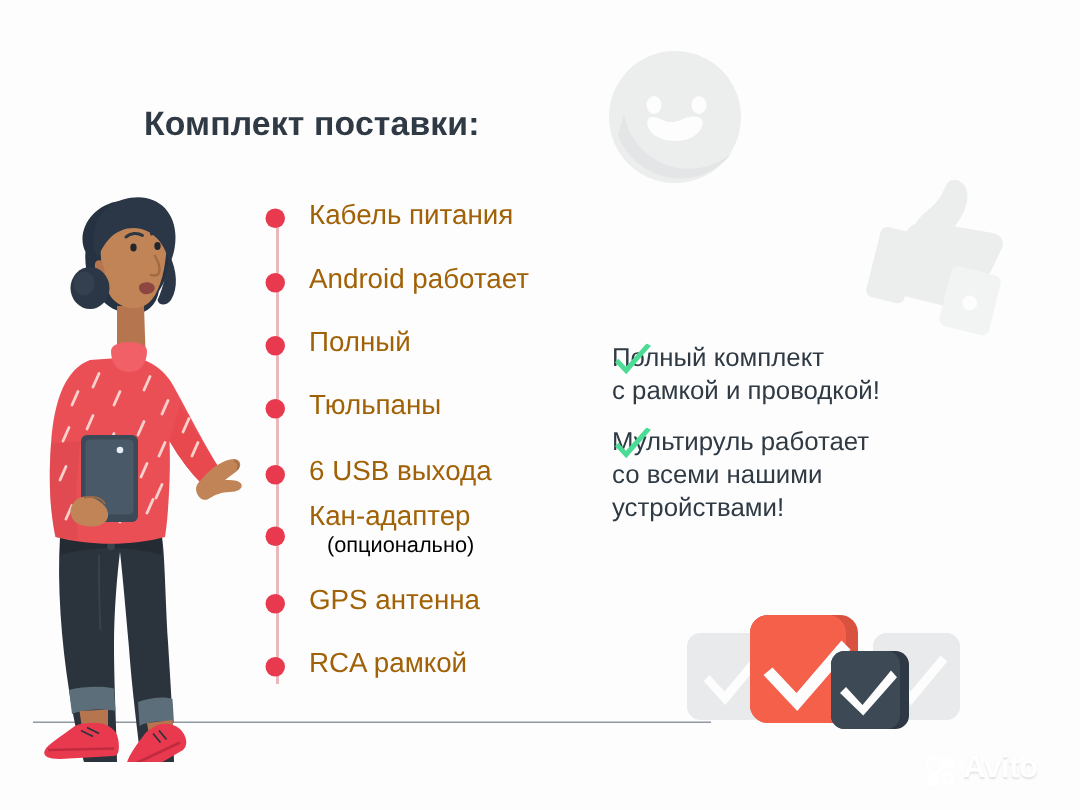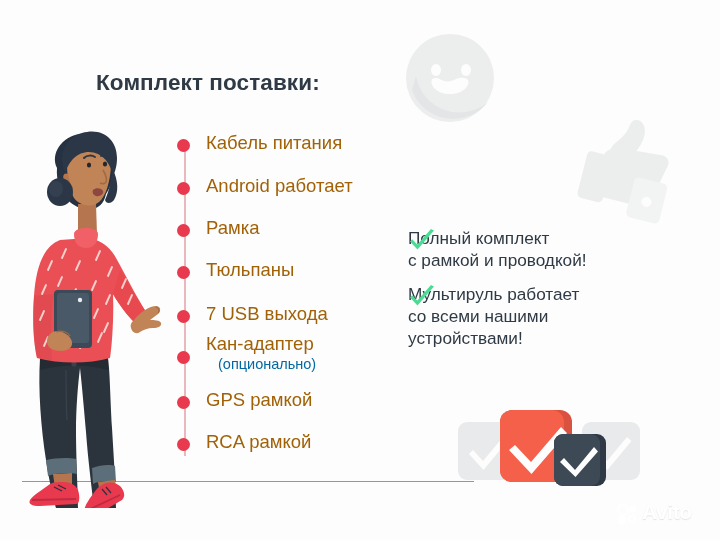--- a/index.html
+++ b/index.html
@@ -75,21 +75,21 @@
     color: #a16207;
     white-space: nowrap;
     line-height: 1.05;
   }
   .kit-sub {
     position: absolute;
     left: 42px;
     top: 9px;
     font-size: 14.5px;
     font-weight: 400;
-    color: #0369a1;
+    color: #000000;
     white-space: nowrap;
   }
 
   
   #benefits {
     position: absolute;
     left: 408px;
     top: 228px;
     width: 300px;
   }
@@ -194,42 +194,42 @@
       <span class="kit-label">Кабель питания</span>
     </div>
 
     <div class="kit-item" style="top:57px">
       <span class="kit-dot"></span>
       <span class="kit-label">Android работает</span>
     </div>
 
     <div class="kit-item" style="top:99px">
       <span class="kit-dot"></span>
-      <span class="kit-label">Рамка</span>
+      <span class="kit-label">Полный</span>
     </div>
 
     <div class="kit-item" style="top:141px">
       <span class="kit-dot"></span>
       <span class="kit-label">Тюльпаны</span>
     </div>
 
     <div class="kit-item" style="top:185px">
       <span class="kit-dot"></span>
-      <span class="kit-label">7 USB выхода</span>
+      <span class="kit-label">6 USB выхода</span>
     </div>
 
     <div class="kit-item" style="top:226px">
       <span class="kit-dot"></span>
       <span class="kit-label" style="top:-24px">Кан-адаптер</span>
       <span class="kit-sub" style="top:-2px">(опционально)</span>
     </div>
 
     <div class="kit-item" style="top:271px">
       <span class="kit-dot"></span>
-      <span class="kit-label">GPS рамкой</span>
+      <span class="kit-label">GPS антенна</span>
     </div>
 
     <div class="kit-item" style="top:313px">
       <span class="kit-dot"></span>
       <span class="kit-label">RCA рамкой</span>
     </div>
   </div>
 
   <div id="benefits">
     <div class="benefit">

